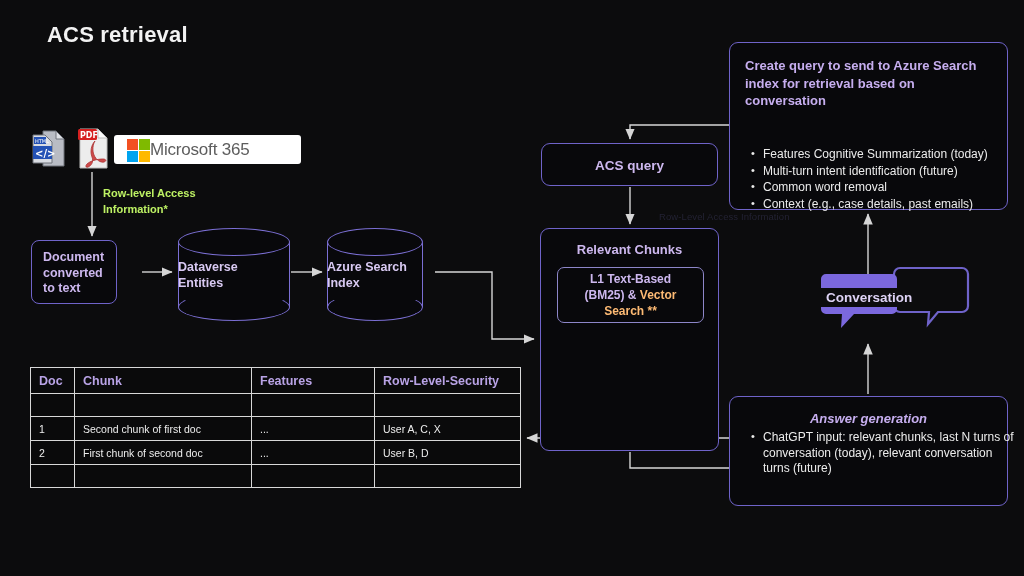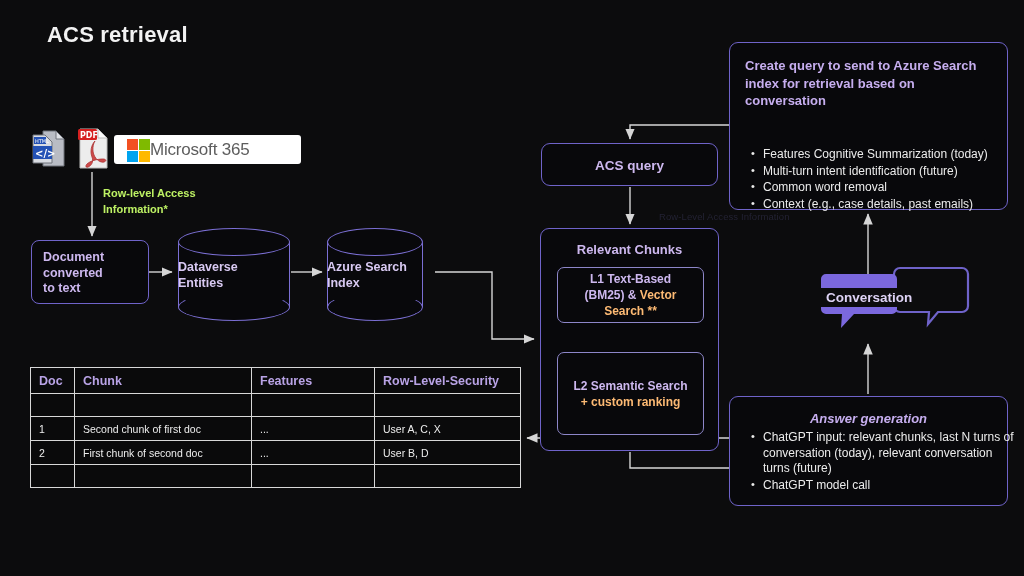--- a/index.html
+++ b/index.html
@@ -10,21 +10,21 @@
 
   .abs{position:absolute;}
 
   
   #page-title{left:47px;top:22px;font-size:22px;font-weight:bold;color:#f2f2f2;letter-spacing:.2px;}
 
   
   .pbox{border:1px solid #6f63c9;border-radius:9px;background:#08080b;box-sizing:border-box;}
 
   
-  #doc-box{left:31px;top:240px;width:118px;height:64px;border-radius:8px;padding-left:36px;}
+  #doc-box{left:31px;top:240px;width:86px;height:64px;border-radius:8px;padding-left:36px;}
   #doc-box .lbl{position:absolute;left:11px;top:9px;font-size:12.5px;line-height:15.5px;
                 color:#cdb8ef;font-weight:bold;}
 
   
   .cyl{position:absolute;}
   .cyl .body{position:absolute;left:0;top:14px;width:100%;height:calc(100% - 28px);
              border-left:1.5px solid #7b6fd4;border-right:1.5px solid #7b6fd4;background:#08080b;box-sizing:border-box;}
   .cyl .top{position:absolute;left:0;top:0;width:100%;height:28px;border:1.5px solid #7b6fd4;
             border-radius:50%;background:#08080b;box-sizing:border-box;}
   .cyl .bot{position:absolute;left:0;bottom:0;width:100%;height:28px;border:1.5px solid #7b6fd4;
@@ -203,47 +203,40 @@
 
   <div class="abs pbox" id="chunks">
     <div class="hdr">Relevant Chunks</div>
     <div class="subbox" id="sub-l1">
       <div class="subtxt">
         <div>L1 Text-Based</div>
         <div><span>(BM25) &amp; </span><span class="teal">Vector</span></div>
         <div class="teal">Search **</div>
       </div>
     </div>
-    <div class="subbox" id="sub-l2">
-      <div class="subtxt">
-        <div>L2 Semantic Search</div>
-        <div class="teal">+ custom ranking</div>
-      </div>
-    </div>
   </div>
 
   <div class="abs pbox" id="qpanel">
     <div class="t">
       <div>Create query to send to Azure Search</div>
       <div>index for retrieval based on</div>
       <div>conversation</div>
     </div>
     <ul>
       <li>Features Cognitive Summarization (today)</li>
       <li>Multi-turn intent identification (future)</li>
       <li>Common word removal</li>
       <li>Context (e.g., case details, past emails)</li>
     </ul>
   </div>
 
   <div class="abs pbox" id="apanel">
     <div class="t">Answer generation</div>
     <ul>
       <li>ChatGPT input: relevant chunks, last N turns of conversation (today), relevant conversation turns (future)</li>
-      <li>ChatGPT model call</li>
     </ul>
   </div>
 
   <div class="abs" id="conv">
     <svg width="160" height="72" viewBox="0 0 160 72">
       <path d="M88 4 h62 a6 6 0 0 1 6 6 v32 a6 6 0 0 1 -6 6 h-24 l-10 12 l1 -12 h-29 a6 6 0 0 1 -6 -6 v-32 a6 6 0 0 1 6 -6 z" fill="none" stroke="#6f63c9" stroke-width="2.2"></path>
       <path d="M14 10 h66 a5 5 0 0 1 5 5 v30 a5 5 0 0 1 -5 5 h-38 l-13 14 l1 -14 h-16 a5 5 0 0 1 -5 -5 v-30 a5 5 0 0 1 5 -5 z" fill="#7b68dd"></path>
     </svg>
     <span class="lbl">Conversation</span>
   </div>

